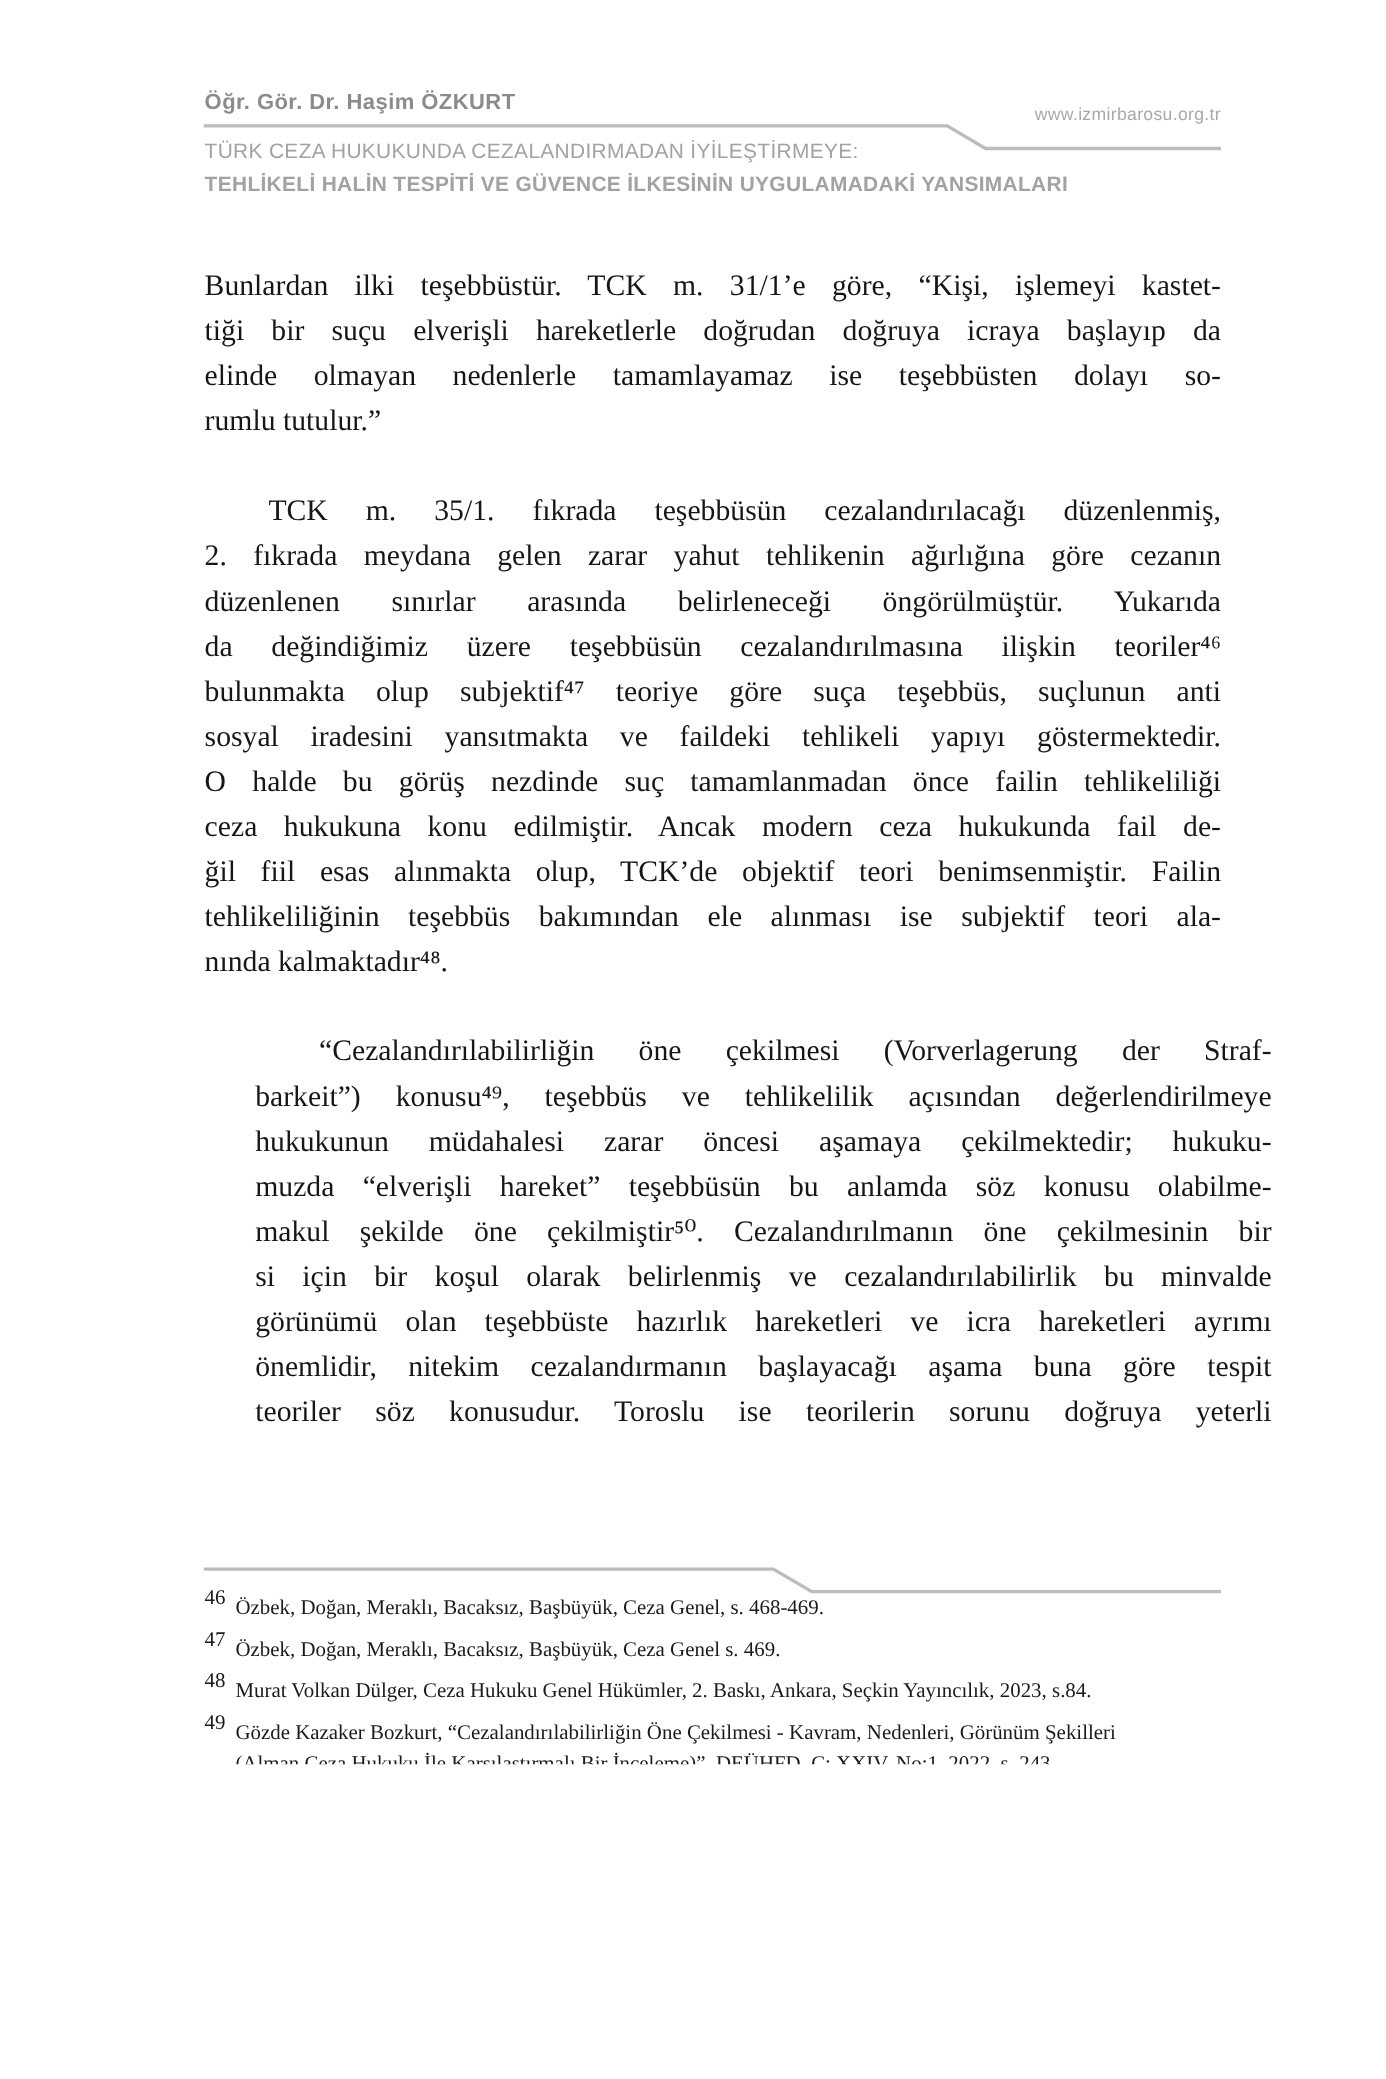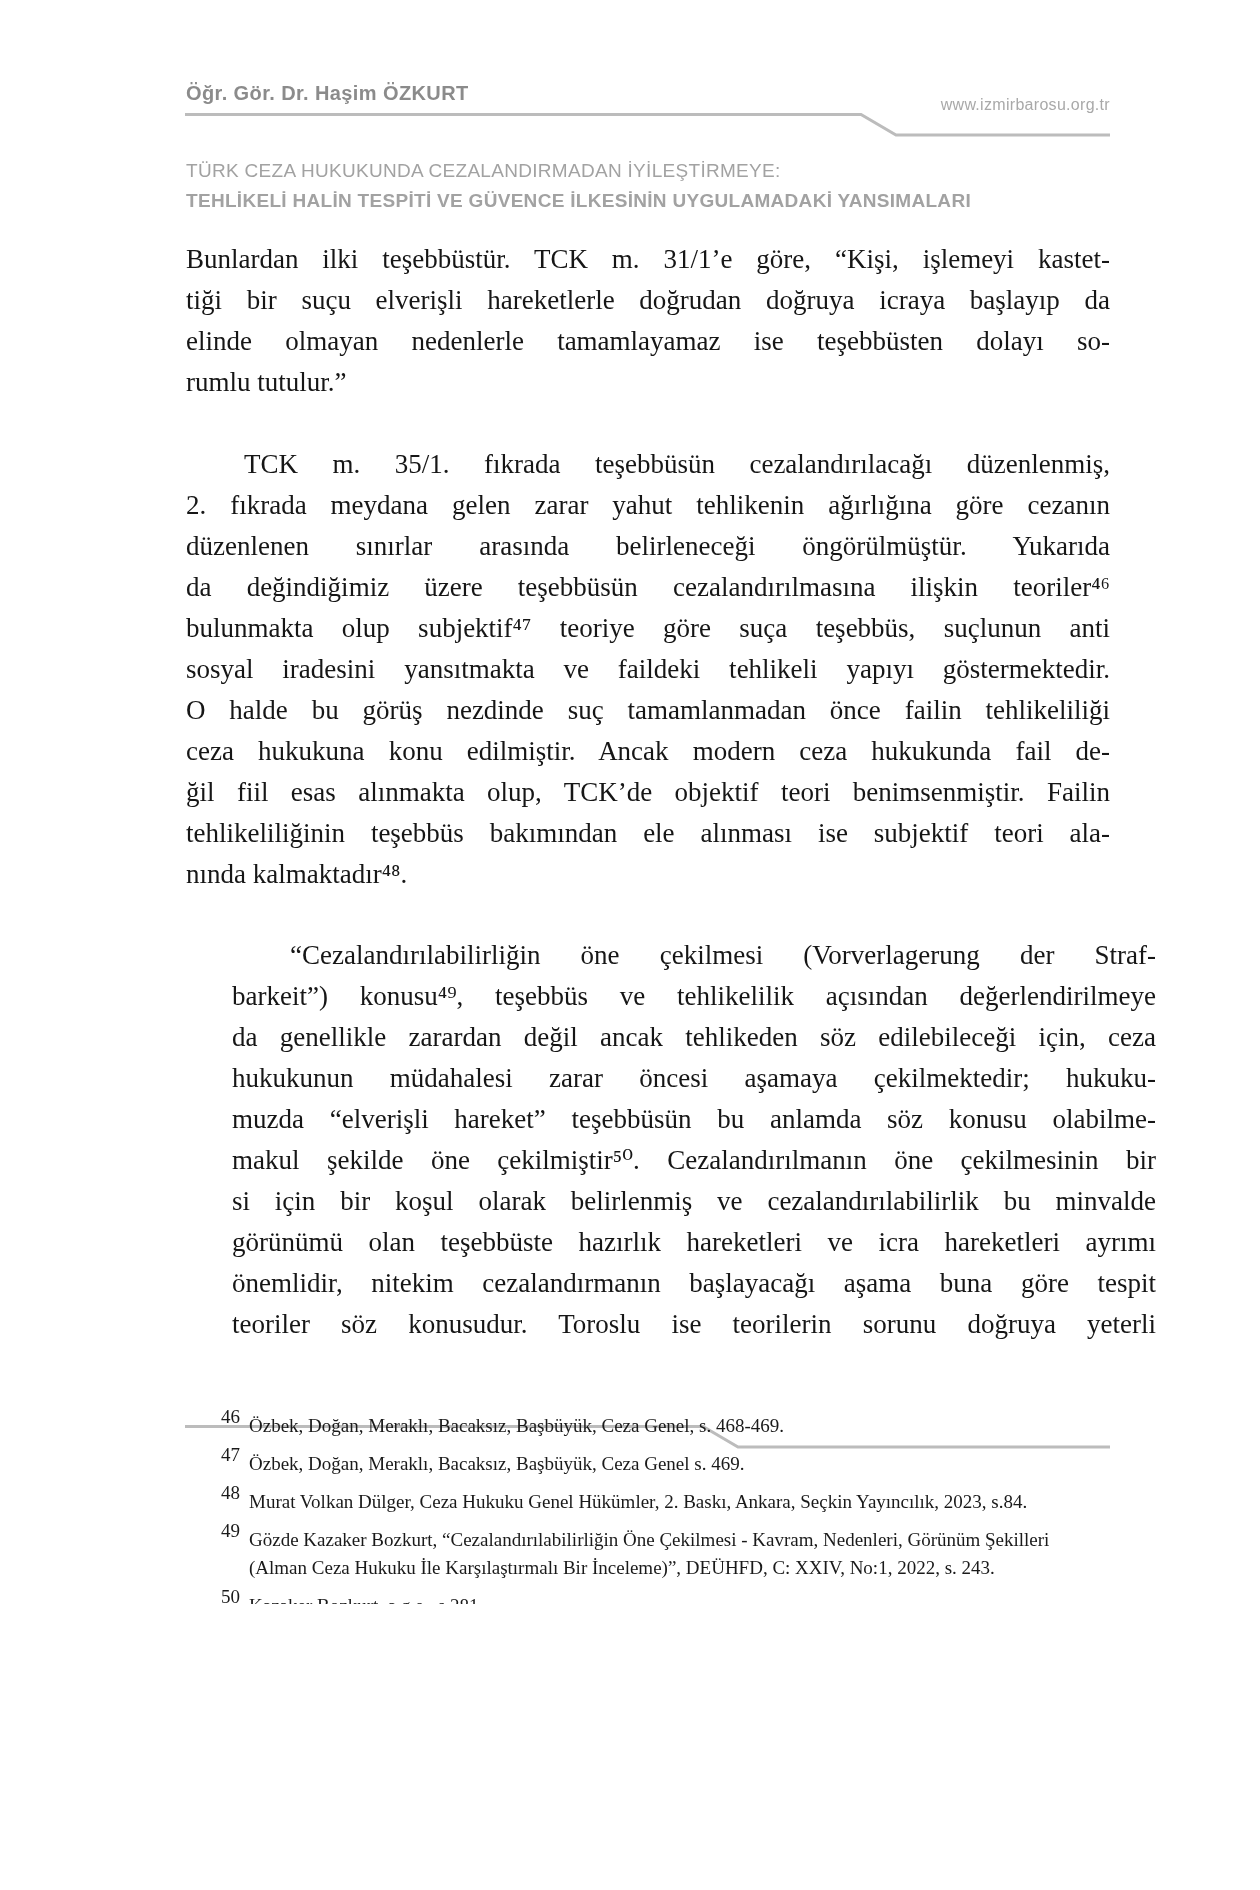--- a/index.html
+++ b/index.html
@@ -32,21 +32,20 @@
     color: #a9a9a9;
     letter-spacing: 0.3px;
   }
   .doc-title {
     position: absolute;
     left: 186px;
     font-family: "Liberation Sans", "DejaVu Sans", sans-serif;
     font-size: 19px;
     letter-spacing: 0.3px;
     color: #a2a2a2;
-    margin-top: 32px;
   }
   .doc-title.line1 { top: 128px; }
   .doc-title.line2 { top: 158px; font-weight: bold; }
   
   .para {
     position: absolute;
     left: 186px;
     width: 924px;
     font-size: 27px;
     line-height: 41px;
@@ -55,24 +54,23 @@
   .para.p1 { top: 239px; }
   .para.p2 { top: 444px; }
   .para.p3 { top: 935px; margin-left: 46px; }
   .bline { text-align: justify; text-align-last: justify; }
   .bline.endline { text-align-last: left; }
   .para.indent .bline:first-child { text-indent: 58px; }
   
   .fn-separator { top: 1424px; }
   .footnotes {
     position: absolute;
-    left: 186px; top: 1412px;
+    left: 186px; top: 1448px;
     width: 924px;
     color: #1a1a1a;
-    margin-left: 35px;
   }
   .footnote { display: flex; align-items: flex-start; margin-bottom: 10px; }
   .fn-num {
     font-size: 19px;
     position: relative; top: -6px;
     margin-right: 9px;
     flex: 0 0 auto;
   }
   .fn-text {
     font-size: 19px;
@@ -121,21 +119,20 @@
       <div class="bline">sosyal iradesini yansıtmakta ve faildeki tehlikeli yapıyı göstermektedir.</div>
       <div class="bline">O halde bu görüş nezdinde suç tamamlanmadan önce failin tehlikeliliği</div>
       <div class="bline">ceza hukukuna konu edilmiştir. Ancak modern ceza hukukunda fail de-</div>
       <div class="bline">ğil fiil esas alınmakta olup, TCK’de objektif teori benimsenmiştir. Failin</div>
       <div class="bline">tehlikeliliğinin teşebbüs bakımından ele alınması ise subjektif teori ala-</div>
       <div class="bline endline">nında kalmaktadır⁴⁸.</div>
     </div>
   <div class="para p3 indent">
       <div class="bline">“Cezalandırılabilirliğin öne çekilmesi (Vorverlagerung der Straf-</div>
       <div class="bline">barkeit”) konusu⁴⁹, teşebbüs ve tehlikelilik açısından değerlendirilmeye</div>
-      <div class="bline">da genellikle zarardan değil ancak tehlikeden söz edilebileceği için, ceza</div>
       <div class="bline">hukukunun müdahalesi zarar öncesi aşamaya çekilmektedir; hukuku-</div>
       <div class="bline">muzda “elverişli hareket” teşebbüsün bu anlamda söz konusu olabilme-</div>
       <div class="bline">makul şekilde öne çekilmiştir⁵⁰. Cezalandırılmanın öne çekilmesinin bir</div>
       <div class="bline">si için bir koşul olarak belirlenmiş ve cezalandırılabilirlik bu minvalde</div>
       <div class="bline">görünümü olan teşebbüste hazırlık hareketleri ve icra hareketleri ayrımı</div>
       <div class="bline">önemlidir, nitekim cezalandırmanın başlayacağı aşama buna göre tespit</div>
       <div class="bline">teoriler söz konusudur. Toroslu ise teorilerin sorunu doğruya yeterli</div>
     </div>
 
   <svg class="rule-svg fn-separator" viewBox="0 0 925 26" preserveAspectRatio="none">

